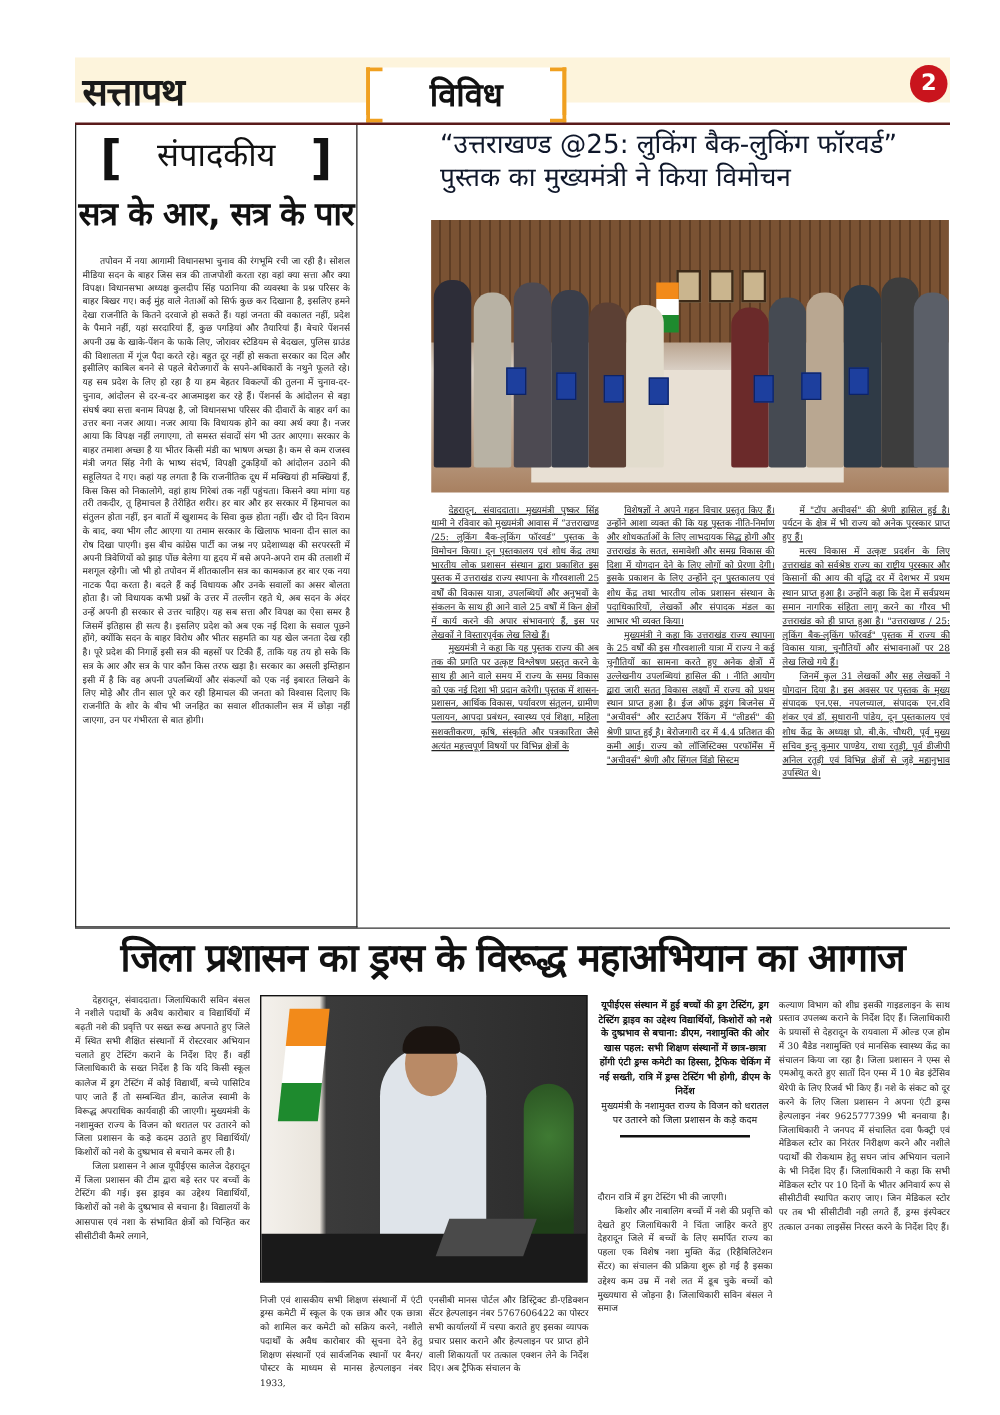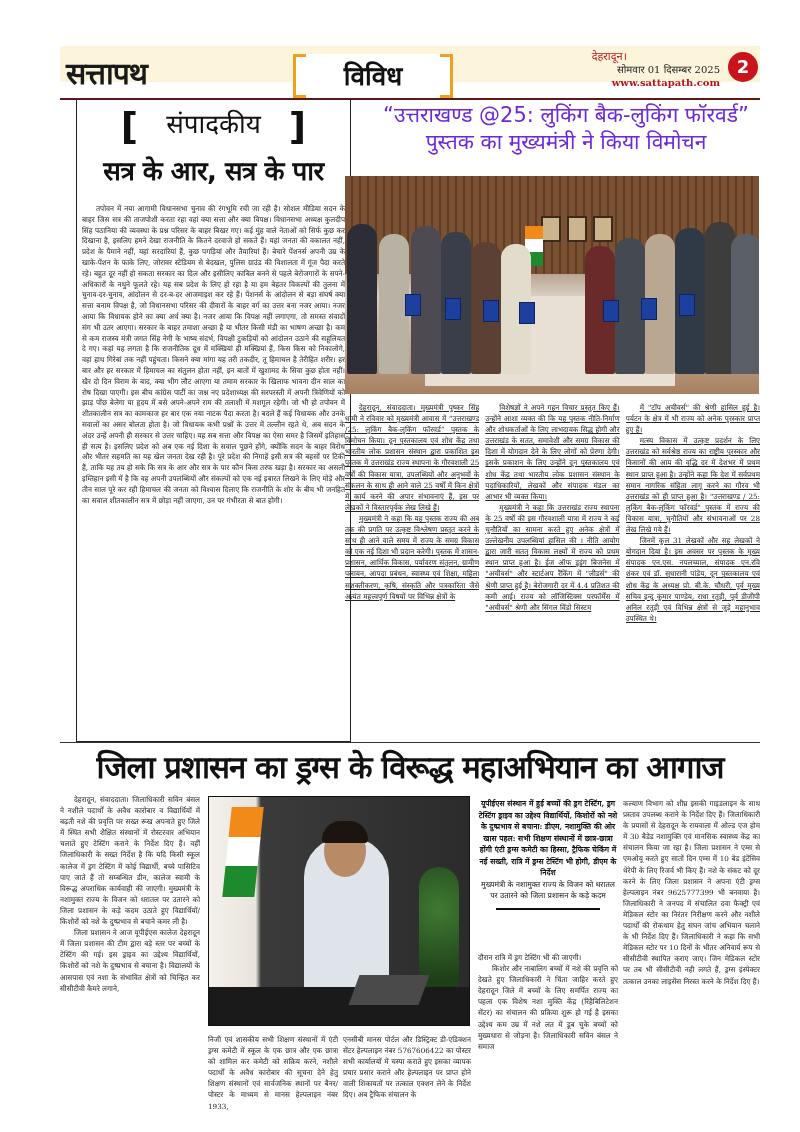--- a/index.html
+++ b/index.html
@@ -17,29 +17,29 @@
   .section-box::after { right: -3px; border-right: 3px solid #f0a020; }
   .section-title { position: absolute; left: 0; right: 0; top: 3px; text-align: center; font-family: "DejaVu Sans", sans-serif; font-weight: 700; font-size: 26px; color: #111; }
   .dateline { position: absolute; right: 40px; top: 4px; text-align: right; font-size: 10px; line-height: 13px; }
   .dateline .city { color: #b8121b; font-size: 11px; text-align: left; margin-left: -20px; }
   .dateline .date { color: #222; }
   .dateline .web { color: #b8121b; font-weight: bold; }
   .page-no { position: absolute; right: 2px; top: 6px; width: 30px; height: 30px; border-radius: 50%; background: #c9141d; color: #fff; font-weight: bold; font-size: 18px; text-align: center; line-height: 30px; font-family: "DejaVu Sans", sans-serif; }
   .rule-top { position: absolute; left: 0; top: 52px; width: 700px; height: 2px; background: #5a1a1a; }
 
   
-  .editorial { position: absolute; left: 16px; top: 54px; width: 275px; height: 642px; border: 1px solid #222; border-top: none; }
+  .editorial { position: absolute; left: 0; top: 54px; width: 226px; height: 642px; border: 1px solid #222; border-top: none; }
   .ed-heading { position: absolute; left: 0; right: 0; top: 4px; text-align: center; font-size: 30px; font-family: "DejaVu Sans", sans-serif; }
   .ed-heading .br { font-weight: 900; font-size: 38px; }
   .ed-heading .word { font-weight: normal; margin: 0 28px; font-size: 26px; vertical-align: 6px; }
   .ed-title { position: absolute; left: 0; right: 0; top: 52px; text-align: center; font-size: 26px; font-weight: bold; font-family: "DejaVu Sans", sans-serif; letter-spacing: -0.5px; }
   .ed-body { position: absolute; left: 5px; right: 5px; top: 104px; bottom: 6px; font-size: 7.2px; line-height: 10.8px; text-align: justify; text-indent: 14px; overflow: hidden; color: #222; }
 
   
-  .story1-head { position: absolute; left: 302px; top: 56px; width: 408px; text-align: center; font-size: 21px; line-height: 27px; font-family: "DejaVu Sans", sans-serif; color: #6d28d9; }
+  .story1-head { position: absolute; left: 292px; top: 56px; width: 408px; font-size: 21px; line-height: 27px; font-family: "DejaVu Sans", sans-serif; color: #0f172a; }
   .photo1 { position: absolute; left: 285px; top: 130px; width: 414px; height: 218px; background: linear-gradient(180deg, #6e4a2e 0%, #8c6644 30%, #d9cfc4 55%, #a88060 100%); overflow: hidden; }
   .photo1 .wall { position: absolute; left: 0; top: 0; width: 100%; height: 45%; background: repeating-linear-gradient(90deg, #7a5233 0 6px, #5e3d24 6px 8px); }
   .photo1 .frame { position: absolute; top: 40px; width: 20px; height: 26px; background: #cab58e; border: 2px solid #3d2a18; }
   .photo1 .table { position: absolute; left: 80px; top: 120px; width: 250px; height: 90px; background: #e8e0d4; border-radius: 6px 6px 0 0; }
   .photo1 .person { position: absolute; bottom: 20px; width: 30px; border-radius: 14px 14px 2px 2px; }
   .photo1 .book { position: absolute; width: 16px; height: 22px; background: #1d3f9e; border: 1px solid #0d2366; }
   .photo1 .flag { position: absolute; left: 234px; top: 50px; width: 18px; height: 40px; background: linear-gradient(#f28a1a 33%, #fff 33% 66%, #1e8a2e 66%); }
 
   .story1-cols { position: absolute; left: 285px; top: 356px; width: 415px; height: 340px; display: flex; gap: 6px; }
   .col { flex: 1; font-size: 7.2px; line-height: 11.1px; text-align: justify; color: #222; overflow: hidden; }
@@ -69,25 +69,20 @@
 </style>
 </head>
 <body>
 
 <div class="page">
 
   <div class="masthead">
     <div class="brand">सत्तापथ</div>
     <div class="section-box">
       <div class="section-title">विविध</div>
-    </div>
-    <div class="dateline">
-      <div class="city">देहरादून।</div>
-      <div class="date">सोमवार 01 दिसम्बर 2025</div>
-      <div class="web">www.sattapath.com</div>
     </div>
     <div class="page-no">2</div>
   </div>
   <div class="rule-top"></div>
 
   <div class="editorial">
     <div class="ed-heading">
       <span class="br">[</span><span class="word">संपादकीय</span><span class="br">]</span>
     </div>
     <div class="ed-title">सत्र के आर, सत्र के पार</div>

